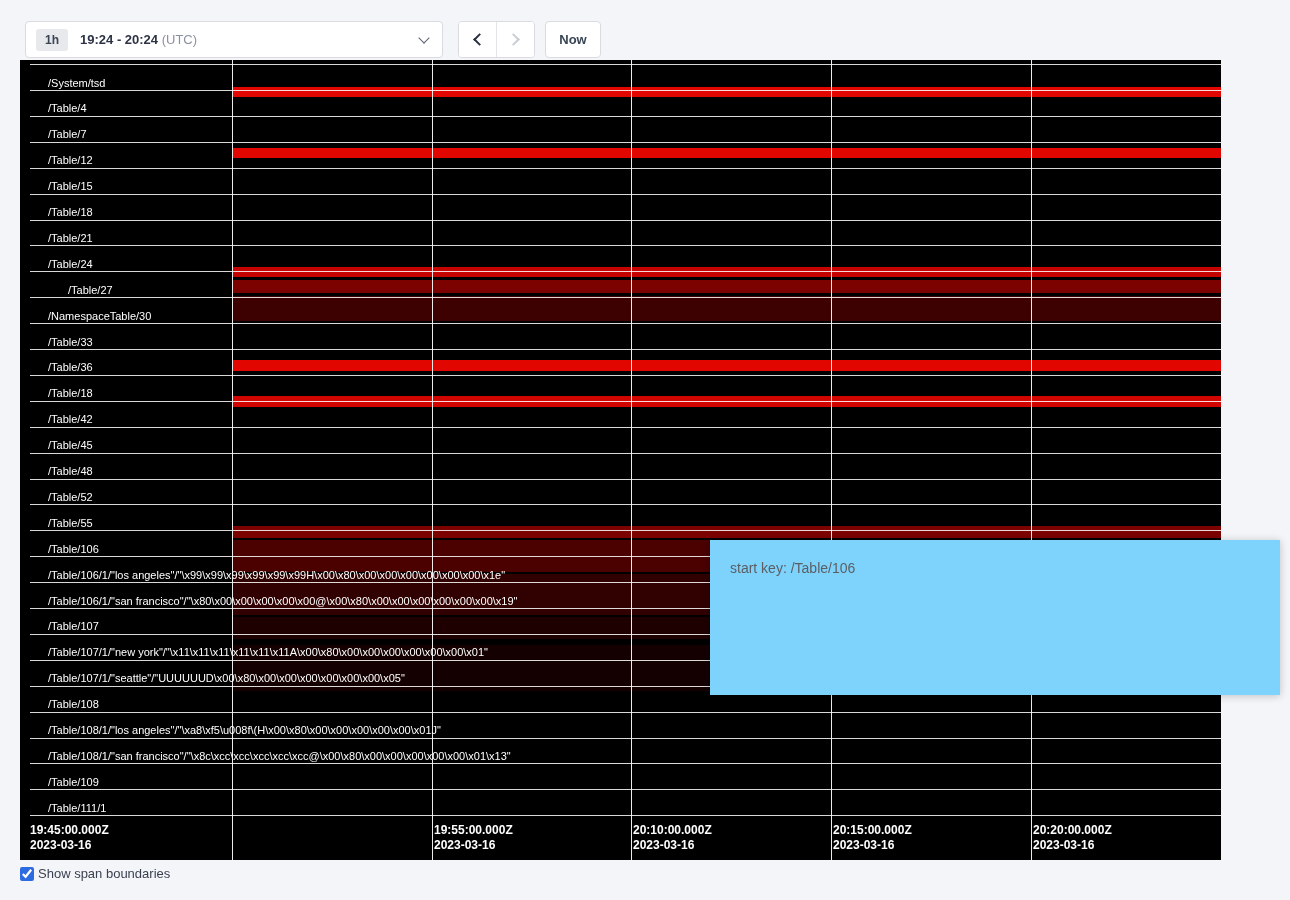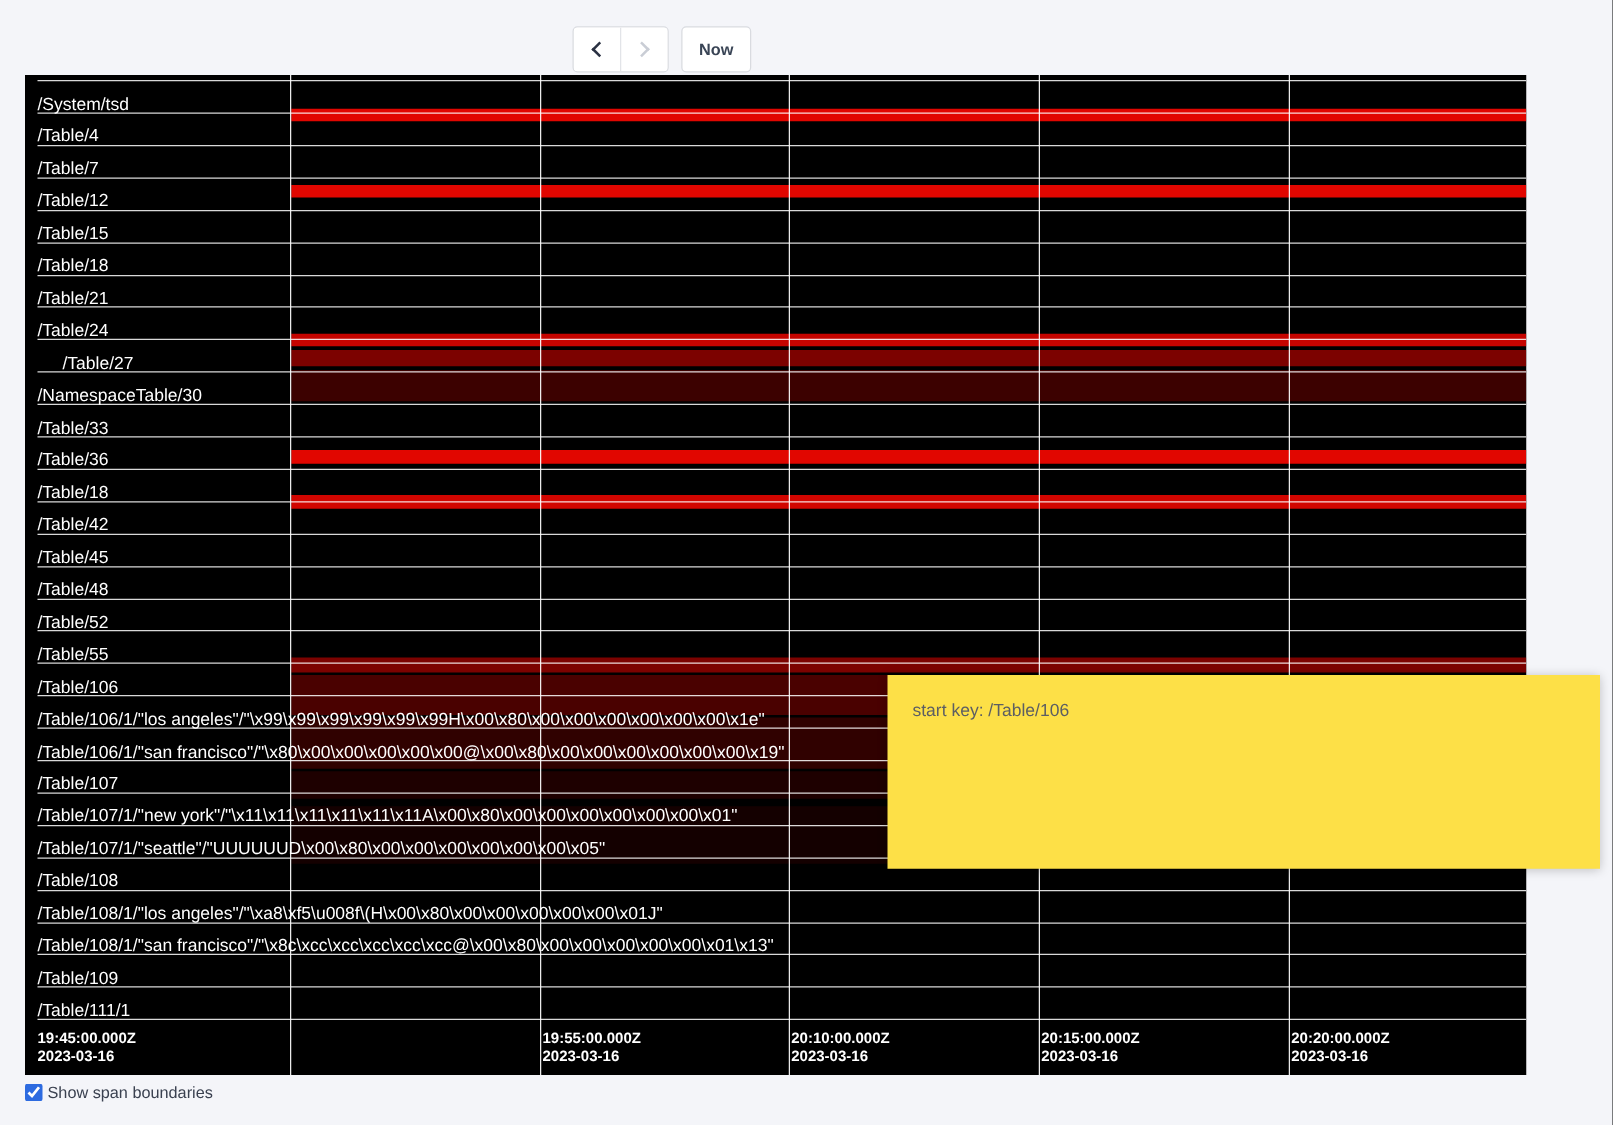--- a/index.html
+++ b/index.html
@@ -51,48 +51,53 @@
 
   
   .canvas {
     position:absolute; left:20px; top:60px; width:1201px; height:800px;
     background:#000; overflow:hidden; cursor:crosshair;
   }
   .heat-band { position:absolute; left:213px; right:0; z-index:1; }
   .boundary  { position:absolute; left:10px; right:0; height:1px; background:rgba(255,255,255,0.85); z-index:2; }
   .gridline  { position:absolute; top:0; width:1px; height:800px; background:rgba(255,255,255,0.92); z-index:3; }
   .row-label {
-    position:absolute; left:10px; height:14px; font-size:14px; line-height:14px;
+    position:absolute; left:28px; height:14px; font-size:11px; line-height:14px;
     color:#fff; white-space:nowrap; z-index:4;
   }
   .xaxis-label {
     position:absolute; top:763px; font-size:12px; line-height:15px;
     color:#fff; font-weight:bold; white-space:nowrap; z-index:4;
   }
 
   
   .tooltip {
     position:absolute; left:710px; top:540px; width:570px; min-height:155px;
-    background:#fde047; box-shadow:0 1px 8px rgba(0,0,0,0.22);
+    background:#7dd3fc; box-shadow:0 1px 8px rgba(0,0,0,0.22);
     padding:11px 20px; z-index:10;
   }
   .tt-line { font-size:14px; color:#5c5e63; line-height:34px; white-space:nowrap; overflow:hidden; }
 
   
   .footer-check {
     position:absolute; left:20px; top:866px; display:flex; align-items:center;
     font-size:13px; color:#3a4150; gap:4px; cursor:pointer;
   }
   .footer-check input { width:14px; height:14px; accent-color:#2d6be0; margin:0; cursor:pointer; }
 </style>
 </head>
 <body>
 
 <div class="page">
 
+  <div class="time-select">
+    <span class="preset-badge">1h</span>
+    <span class="range-text"><span>19:24 - 20:24</span> <span class="utc">(UTC)</span></span>
+    <span class="dd-chevron"></span>
+  </div>
 
   <div class="nav-group">
     <button class="nav-btn">
       <span class="chev chev-left"></span>
     </button>
     <button class="nav-btn" disabled="">
       <span class="chev chev-right"></span>
     </button>
   </div>
 

